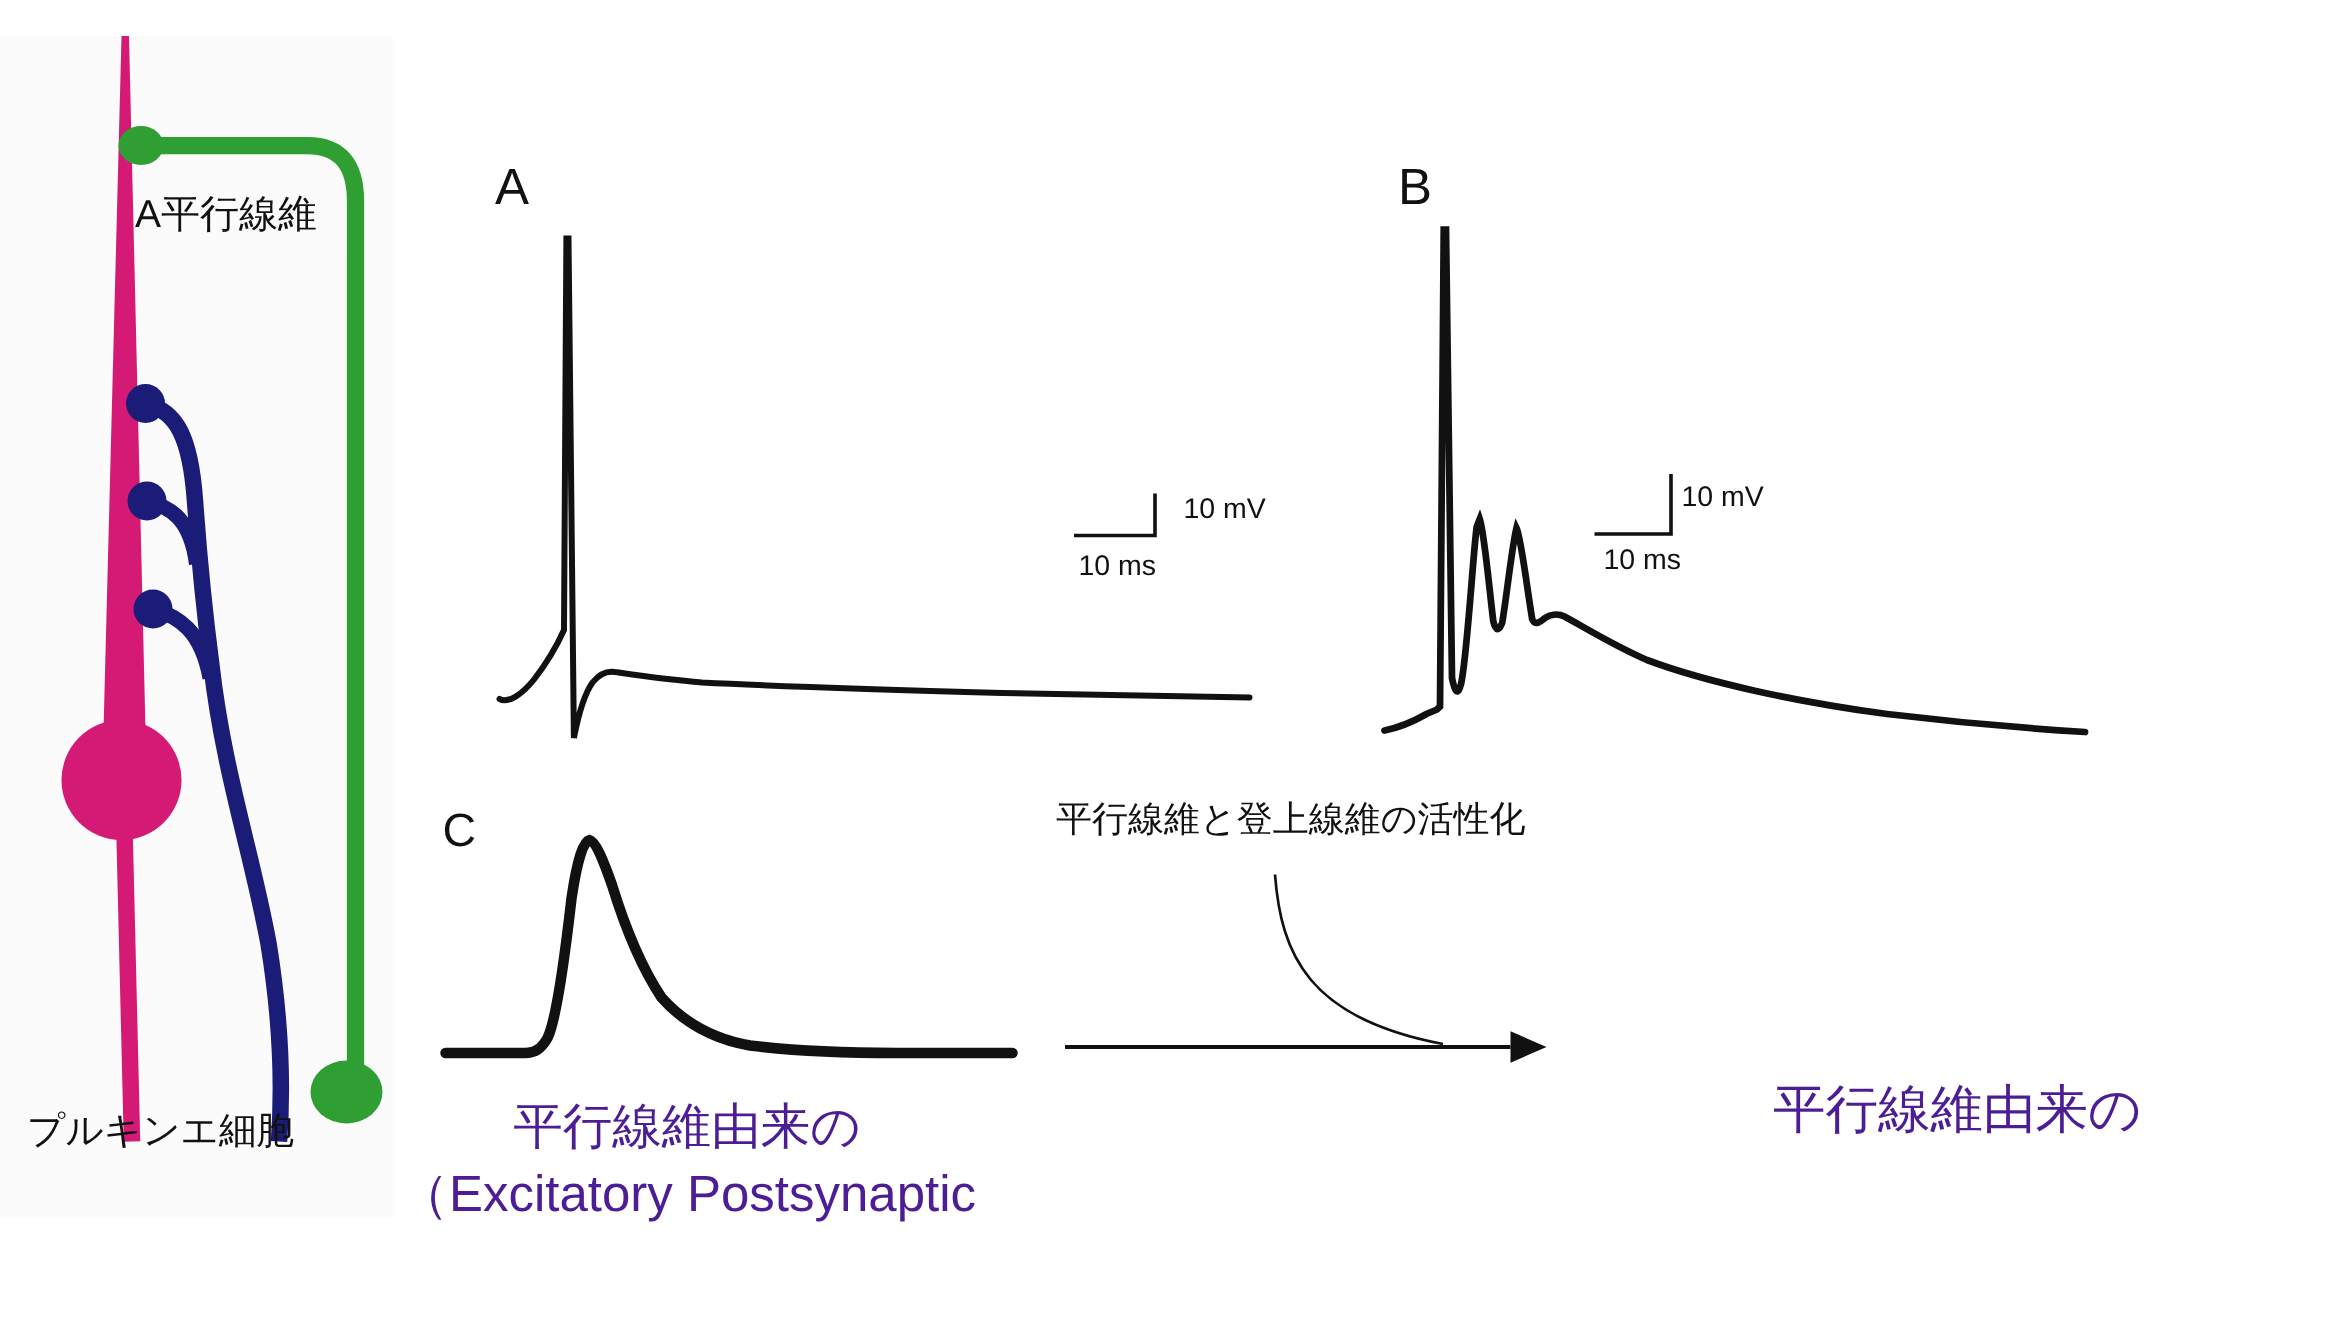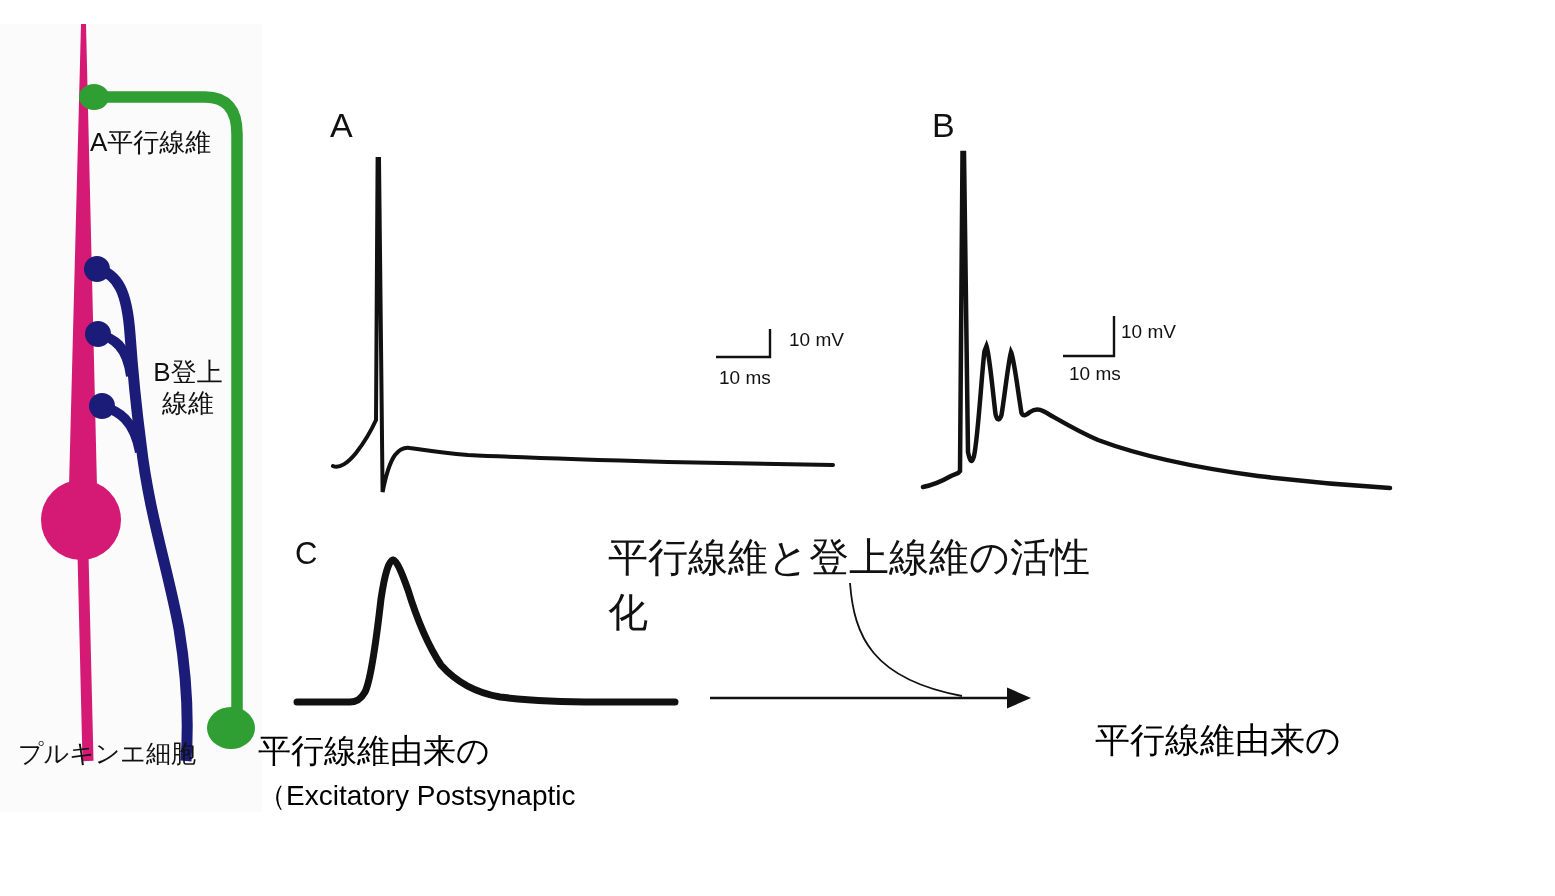--- a/index.html
+++ b/index.html
@@ -5,23 +5,23 @@
   html,body{margin:0;padding:0;background:#fff;}
   .canvas{
     position:relative;width:1555px;height:896px;background:#ffffff;overflow:hidden;
     font-family:"Liberation Sans", sans-serif;color:#111;margin-top:24px;
   }
   .abs{position:absolute;}
   .txt{position:absolute;white-space:nowrap;color:#111;}
   .panel-label{font-size:34px;}
   .scale-label{font-size:19px;}
   .diagram-label{font-size:26px;line-height:31px;}
-  .caption{position:absolute;text-align:left;color:#000000;}
+  .caption{position:absolute;text-align:center;color:#4c1d95;}
   .cap-ja{font-size:33px;line-height:46px;}
-  .cap-en{font-size:28px;line-height:44px;}
+  .cap-en{font-size:34px;line-height:44px;}
   svg{display:block;}
 </style>
 </head>
 <body>
 
 <div class="canvas">
 
   <svg class="abs" style="left:0;top:0" width="270" height="790" viewBox="0 0 270 790">
     <rect x="0" y="0" width="262" height="788" fill="#fbfbfb"></rect>
 
@@ -35,24 +35,20 @@
 
     <path d="M 97 245 C 118 250 127 268 130 310 C 133 352 136 382 141 420 C 149 490 168 545 179 605 C 186 648 189 695 186 737" fill="none" stroke-width="11" stroke="#1b1b78"></path>
     <path d="M 98 310 C 114 314 127 322 131 352" fill="none" stroke-width="10" stroke="#1b1b78"></path>
     <path d="M 102 382 C 119 387 134 396 140 428" fill="none" stroke-width="10" stroke="#1b1b78"></path>
     <circle cx="97" cy="245" r="13" fill="#1b1b78"></circle>
     <circle cx="98" cy="310" r="13" fill="#1b1b78"></circle>
     <circle cx="102" cy="382" r="13" fill="#1b1b78"></circle>
   </svg>
 
   <div class="txt diagram-label" style="left:90px;top:103px">A平行線維</div>
-  <div class="abs diagram-label" style="left:143px;top:333px;width:90px;text-align:center">
-    <div>B登上</div>
-    <div>線維</div>
-  </div>
   <div class="txt" style="left:18px;top:713px;font-size:25px">プルキンエ細胞</div>
 
   <div class="txt panel-label" style="left:330px;top:82px">A</div>
   <svg class="abs" style="left:325px;top:118px" width="520" height="365" viewBox="325 118 520 365">
     <path d="M 333 442 C 339 445 348 439 356 429 C 363 420 371 407 376 396 L 377.6 135 L 379 135 L 382.6 468
              C 385.5 453 390 438 395 431 C 399 426 404 423 410 424 C 424 426 444 429 468 431
              C 528 434 598 436 668 438 C 728 439 792 440 833 441" fill="none" stroke-width="4" stroke-linecap="round" stroke="#111111"></path>
     <path d="M 716 333 L 770 333 L 770 305" fill="none" stroke-width="2.4" stroke="#111111"></path>
   </svg>
   <div class="txt scale-label" style="left:789px;top:305px">10 mV</div>
@@ -73,21 +69,21 @@
   <div class="txt scale-label" style="left:1069px;top:339px">10 ms</div>
 
   <div class="txt" style="left:295px;top:512px;font-size:31px">C</div>
   <svg class="abs" style="left:288px;top:515px" width="400" height="175" viewBox="288 515 400 175">
     <path d="M 297 678 L 350 678 C 357 678 361 675 365 668 C 371 656 377 610 381 575
              C 385 548 389 537 393 536 C 397 537 402 549 408 566
              C 416 592 427 620 441 641 C 457 659 477 669 500 673
              C 532 677 565 678 598 678 L 675 678" fill="none" stroke-width="7" stroke-linecap="round" stroke="#111111"></path>
   </svg>
 
-  <div class="abs" style="left:608px;top:506px;width:505px;font-size:40px">平行線維と登上線維の活性化</div>
+  <div class="abs" style="left:608px;top:506px;width:505px;text-align:center;font-size:24px">平行線維と登上線維の活性化</div>
   <svg class="abs" style="left:700px;top:548px" width="345" height="145" viewBox="700 548 345 145">
     <path d="M 850 559 C 854 612 872 655 962 672" fill="none" stroke-width="1.8" stroke="#111111"></path>
     <line x1="710" y1="674" x2="1007" y2="674" stroke-width="2.6" stroke="#111111"></line>
     <polygon points="1007,663.5 1031,674 1007,684.5" fill="#111111"></polygon>
   </svg>
 
   <div class="caption" style="left:258px;top:704px;width:400px">
     <div class="cap-ja">平行線維由来の</div>
     <div class="cap-en">（Excitatory Postsynaptic</div>
   </div>

